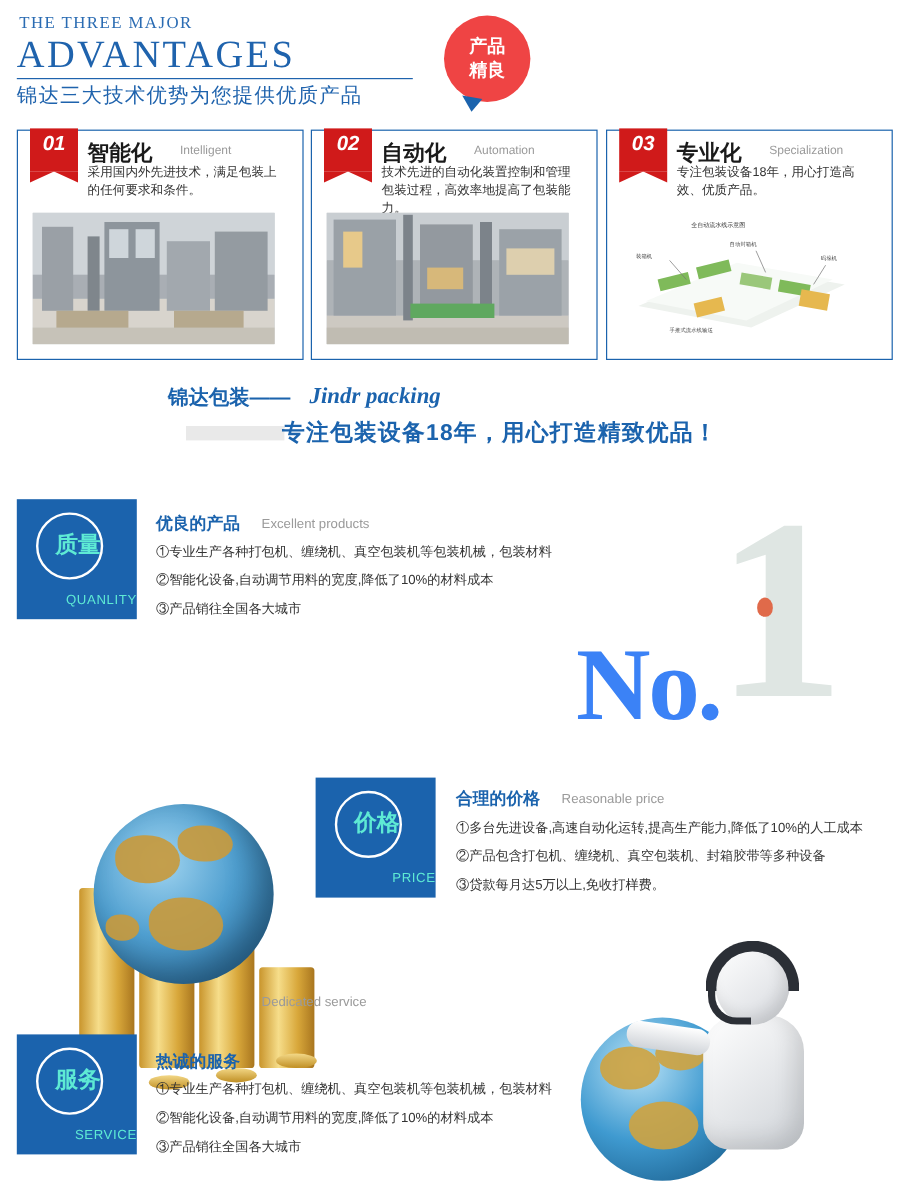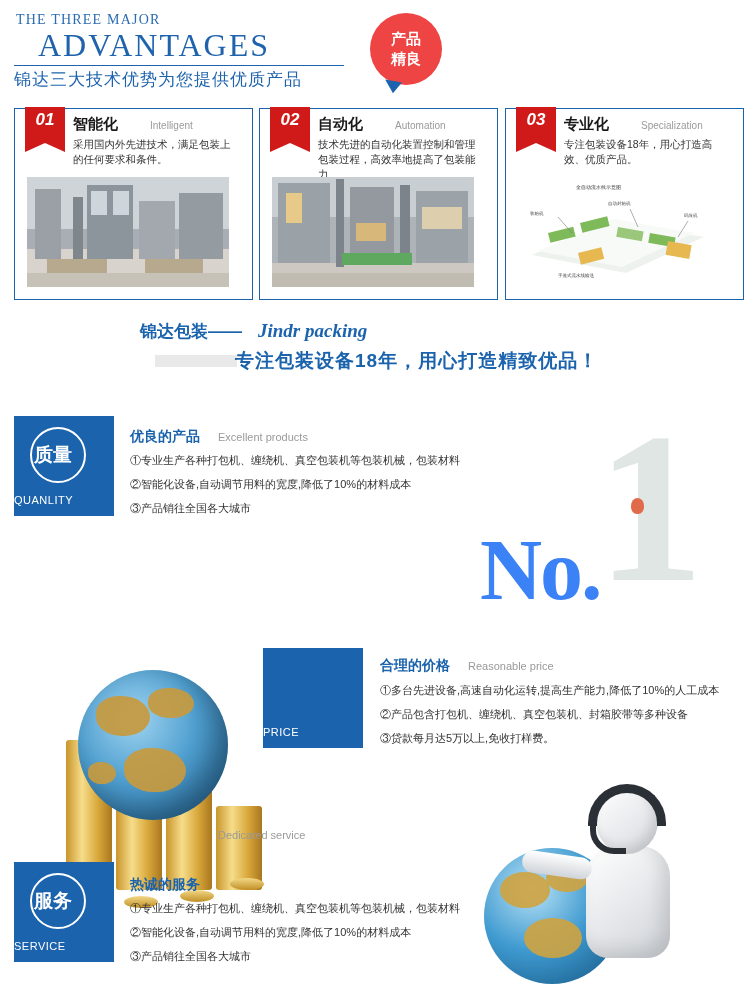--- a/index.html
+++ b/index.html
@@ -34,21 +34,20 @@
     letter-spacing: 1.2px;
     color: #2b6cb3;
   }
   .hdr-big {
     position: absolute;
     left: 14px; top: 27px;
     font-family: "Liberation Serif", serif;
     font-size: 32px;
     letter-spacing: 2px;
     color: #1f63ad;
-    margin-left: 24px;
   }
   .hdr-rule {
     position: absolute;
     left: 14px; top: 65px;
     width: 330px; height: 1px;
     background: #1f63ad;
   }
   .hdr-cn {
     position: absolute;
     left: 14px; top: 68px;
@@ -117,21 +116,21 @@
     position: absolute;
     left: 0; bottom: -9px;
     width: 0; height: 0;
     border-left: 20px solid #d01a1a;
     border-right: 20px solid #d01a1a;
     border-bottom: 9px solid transparent;
   }
   .card-title {
     position: absolute;
     left: 58px; top: 6px;
-    font-size: 15px;
+    font-size: 18px;
     font-weight: bold;
     color: #1a1a1a;
   }
   .card-title-en {
     position: absolute;
     left: 135px; top: 11px;
     font-size: 10px;
     color: #9a9a9a;
   }
   .card-desc {
@@ -184,22 +183,22 @@
     left: 155px; top: 35px;
     width: 82px; height: 12px;
     background: #e9e9e9;
   }
 
   
   .feat-badge {
     position: absolute;
     width: 100px; height: 100px;
     background: #1b63ad;
-    color: #ffffff;
-    text-align: left;
+    color: #5eead4;
+    text-align: right;
     box-sizing: border-box;
   }
   .feat-badge .circle {
     position: absolute;
     left: 16px; top: 11px;
     width: 56px; height: 56px;
     border: 2px solid #fff;
     border-radius: 50%;
     line-height: 52px;
     font-size: 19px;
@@ -500,20 +499,21 @@
       <div class="land" style="left:10px; top:92px; width:28px; height:22px;"></div>
     </div>
     <div class="coin-flat" style="left:12px; top:330px;"></div>
     <div class="coin-flat" style="left:52px; top:344px;"></div>
     <div class="coin-flat" style="left:104px; top:336px;"></div>
     <div class="coin-flat" style="left:160px; top:330px;"></div>
     <div class="coin-flat" style="left:210px; top:318px;"></div>
   </div>
 
   <div class="feat-badge" style="left:263px; top:648px;">
+    <div class="circle">价格</div>
     <div class="en">PRICE</div>
   </div>
   <div class="feat-title" style="left:380px; top:657px;">合理的价格</div>
   <div class="feat-title-en" style="left:468px; top:660px;">Reasonable price</div>
   <div class="feat-list" style="left:380px; top:678px;">
     <div>①多台先进设备,高速自动化运转,提高生产能力,降低了10%的人工成本</div>
     <div>②产品包含打包机、缠绕机、真空包装机、封箱胶带等多种设备</div>
     <div>③贷款每月达5万以上,免收打样费。</div>
   </div>
 

